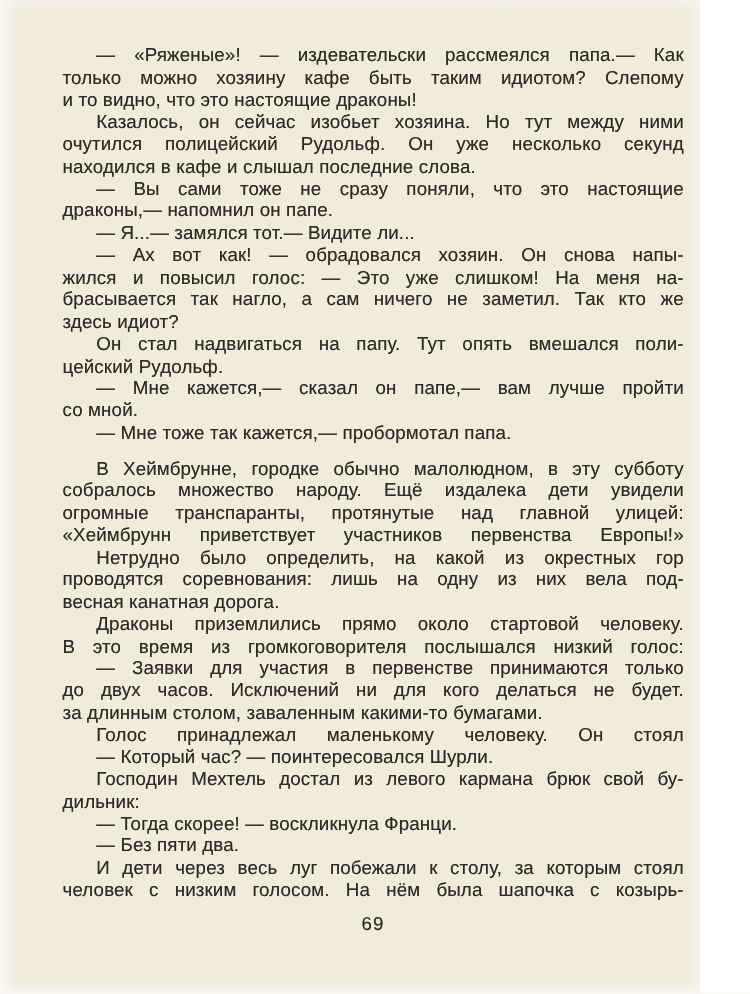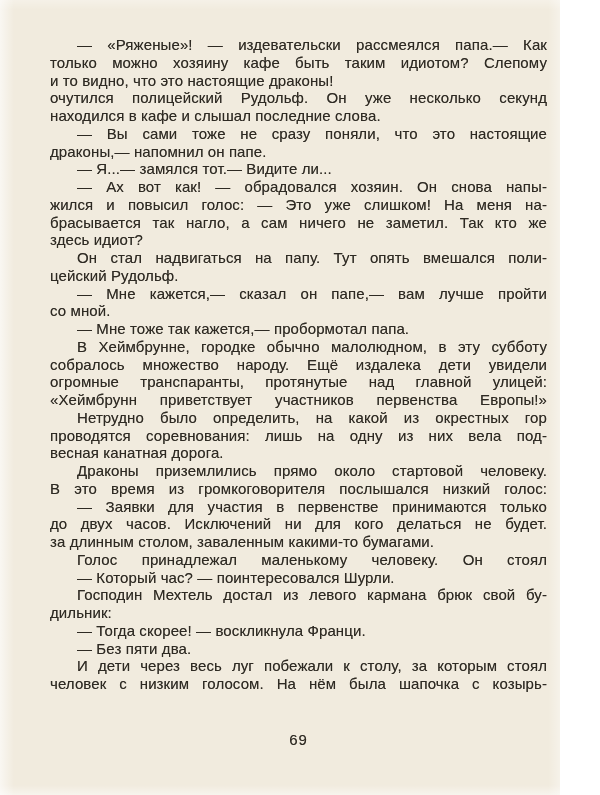--- a/index.html
+++ b/index.html
@@ -39,20 +39,21 @@
     white-space: normal;
   }
   .line.no-justify {
     text-align-last: left;
   }
   .line.indent {
     padding-left: 27px;
     box-sizing: border-box;
   }
   .line.section-gap {
+    margin-top: 11px;
   }
   .page-number {
     position: absolute;
     left: 50px;
     top: 731px;
     width: 497px;
     text-align: center;
     font-size: 15px;
     letter-spacing: 1px;
     text-shadow: 0 0 0.4px rgba(46,42,35,0.55);
@@ -60,20 +61,21 @@
 </style>
 </head>
 <body>
 
 <div class="page">
   <div class="text-block">
 
   <div class="line indent">— «Ряженые»! — издевательски рассмеялся папа.— Как</div>
       <div class="line">только можно хозяину кафе быть таким идиотом? Слепому</div>
       <div class="line no-justify">и то видно, что это настоящие драконы!</div>
+      <div class="line indent">Казалось, он сейчас изобьет хозяина. Но тут между ними</div>
       <div class="line">очутился полицейский Рудольф. Он уже несколько секунд</div>
       <div class="line no-justify">находился в кафе и слышал последние слова.</div>
       <div class="line indent">— Вы сами тоже не сразу поняли, что это настоящие</div>
       <div class="line no-justify">драконы,— напомнил он папе.</div>
       <div class="line indent no-justify">— Я...— замялся тот.— Видите ли...</div>
       <div class="line indent">— Ах вот как! — обрадовался хозяин. Он снова напы-</div>
       <div class="line">жился и повысил голос: — Это уже слишком! На меня на-</div>
       <div class="line">брасывается так нагло, а сам ничего не заметил. Так кто же</div>
       <div class="line no-justify">здесь идиот?</div>
       <div class="line indent">Он стал надвигаться на папу. Тут опять вмешался поли-</div>

